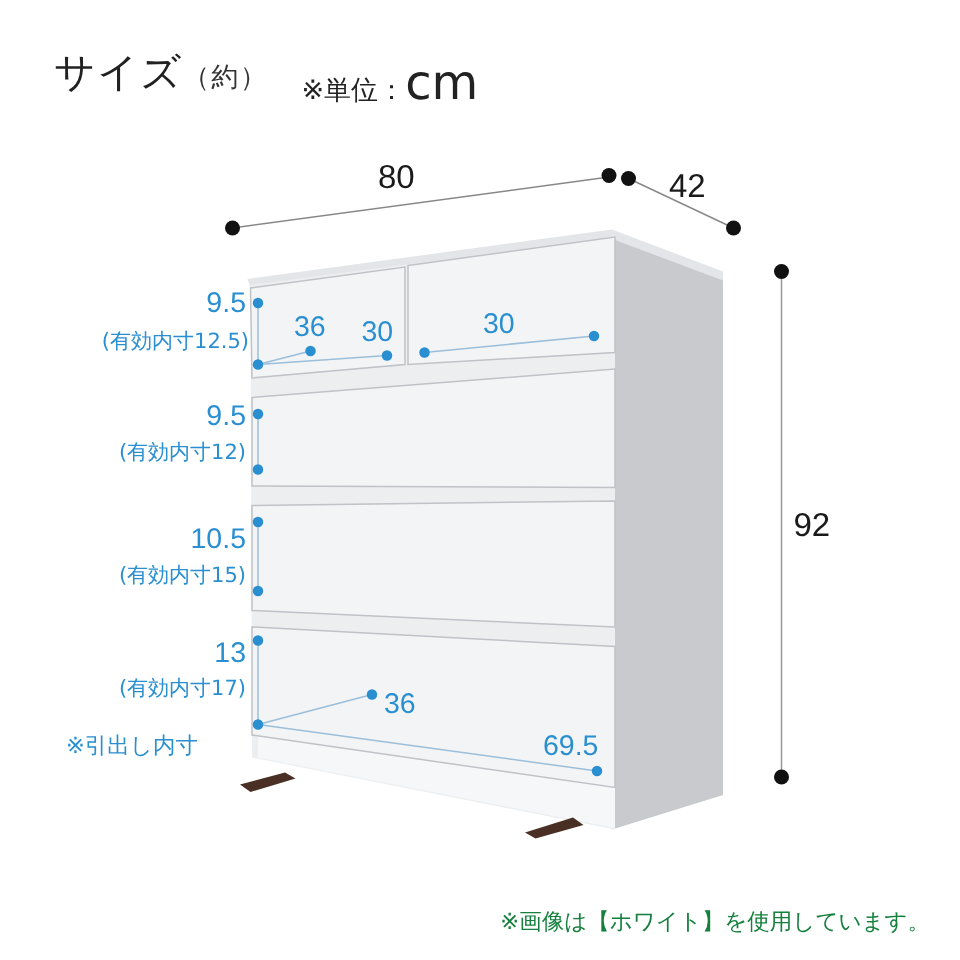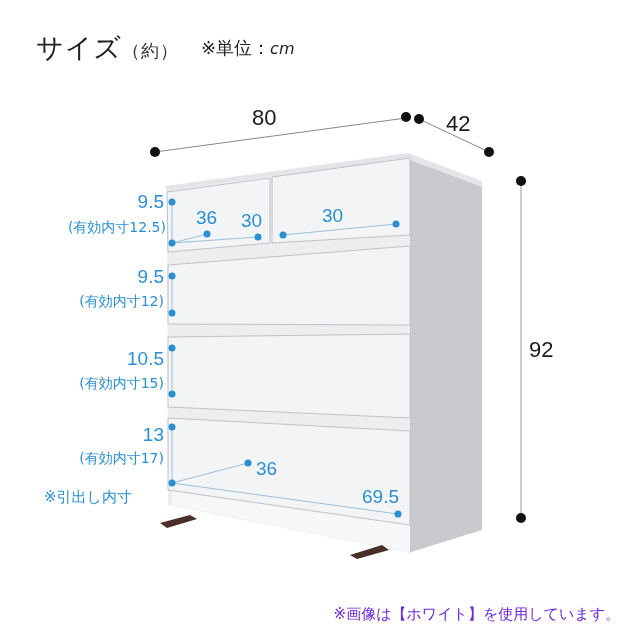--- a/index.html
+++ b/index.html
@@ -2,26 +2,26 @@
 <html><head>
   <meta charset="utf-8">
   <style>
     html, body { margin: 0; padding: 0; background: #ffffff; }
     body { width: 640px; height: 640px; position: relative; overflow: hidden;
            font-family: "DejaVu Sans", "Liberation Sans", sans-serif; }
     #stage { position: absolute; left: 0; top: 0; width: 640px; height: 640px; }
     .title { position: absolute; left: 36px; top: 30px; font-size: 27px; color: #222; letter-spacing: 1px; }
     .title .paren { font-size: 18px; color: #333; }
     .title .unit { position: absolute; left: 165px; top: 6px; font-size: 18px; color: #222; white-space: nowrap; letter-spacing: 0; }
-    .title .unit .cm { font-size: 16px; font-style: italic; }
+    .title .unit .cm { font-size: 32px; }
     .dim-black { font-family: "Liberation Sans", sans-serif; font-size: 22px; fill: #1a1a1a; }
     .dim-blue { font-family: "Liberation Sans", sans-serif; font-size: 19px; fill: #2a8fd0; }
     .dim-blue-sm { font-family: "DejaVu Sans", sans-serif; font-size: 14px; fill: #2a8fd0; }
     .note-blue { font-family: "DejaVu Sans", sans-serif; font-size: 15px; fill: #2a8fd0; }
-    .footer { position: absolute; right: 20px; bottom: 16px; font-size: 15px; color: #6d28d9; white-space: nowrap; margin-left: 28px; }
+    .footer { position: absolute; right: 20px; bottom: 16px; font-size: 15px; color: #15803d; white-space: nowrap; margin-left: 28px; }
   </style>
 </head>
 <body>
 
 <div class="title">
   <span>サイズ</span><span class="paren">（約）</span>
   <span class="unit"><span>※単位：</span><span class="cm">cm</span></span>
 </div>
 
 <svg id="stage" width="640" height="640" viewBox="0 0 640 640" xmlns="http://www.w3.org/2000/svg">

